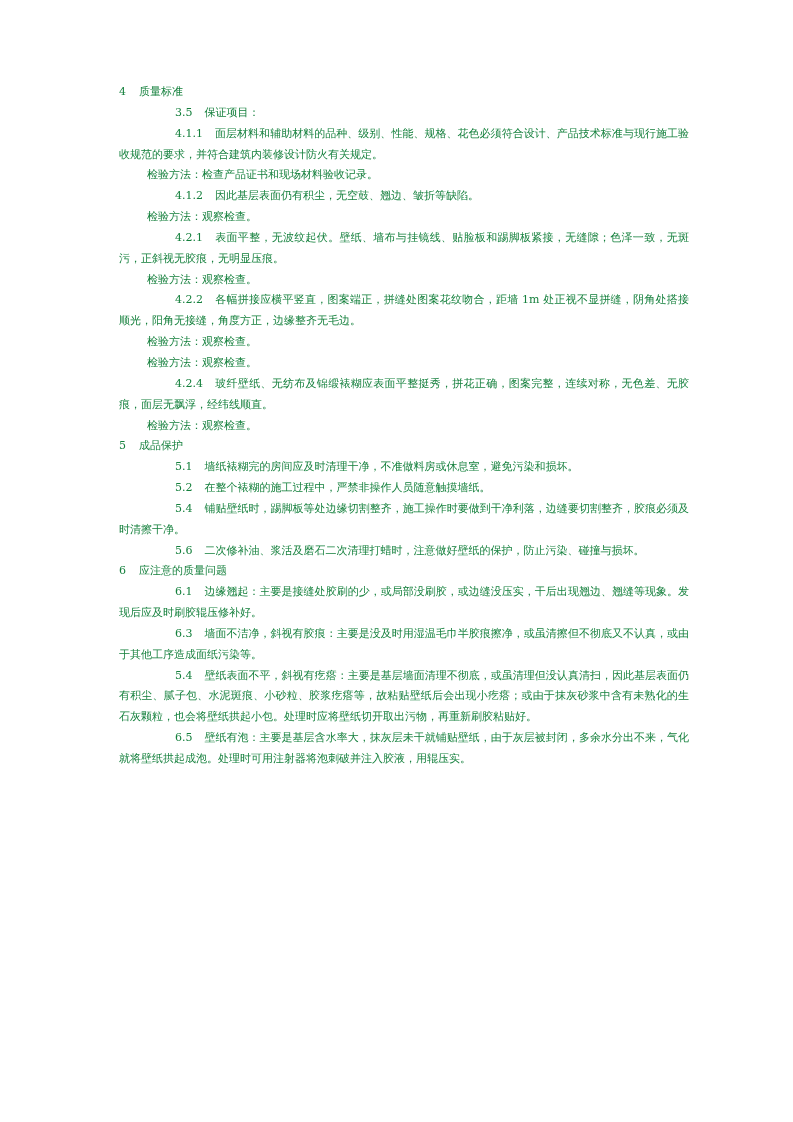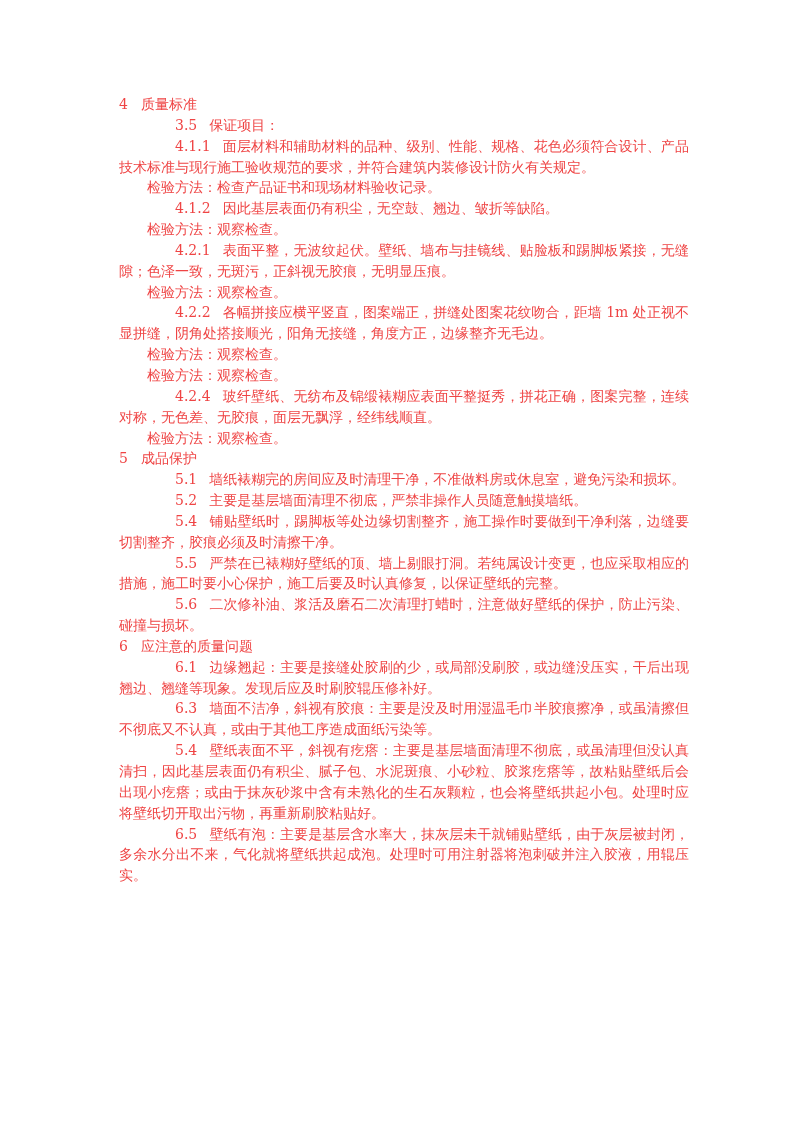--- a/index.html
+++ b/index.html
@@ -1,25 +1,25 @@
 <!DOCTYPE html>
 <html><head>
 <meta charset="utf-8">
 <style>
   html, body { margin: 0; padding: 0; background: #ffffff; }
   body { width: 793px; height: 1122px; position: relative; overflow: hidden; }
   .page {
     position: absolute;
     left: 119px;
-    top: 94px;
+    top: 82px;
     width: 570px;
     font-family: "DejaVu Serif", "Liberation Serif", serif;
-    font-size: 14px;
+    font-size: 11px;
     line-height: 20.85px;
-    color: #ef4444;
+    color: #15803d;
     text-align: justify;
   }
   .p { margin: 0; }
   .h1 { text-indent: 0; }
   .ind { text-indent: 28px; }
   .num { display: inline-block; margin-right: 12px; }
   .h1 .num { margin-right: 13px; }
 </style>
 </head>
 <body>
@@ -33,22 +33,21 @@
   <p class="p ind"><span>检验方法：观察检查。</span></p>
   <p class="p ind"><span class="num">4.2.1</span><span>表面平整，无波纹起伏。壁纸、墙布与挂镜线、贴脸板和踢脚板紧接，无缝隙；色泽一致，无斑污，正斜视无胶痕，无明显压痕。</span></p>
   <p class="p ind"><span>检验方法：观察检查。</span></p>
   <p class="p ind"><span class="num">4.2.2</span><span>各幅拼接应横平竖直，图案端正，拼缝处图案花纹吻合，距墙 1m 处正视不显拼缝，阴角处搭接顺光，阳角无接缝，角度方正，边缘整齐无毛边。</span></p>
   <p class="p ind"><span>检验方法：观察检查。</span></p>
   <p class="p ind"><span>检验方法：观察检查。</span></p>
   <p class="p ind"><span class="num">4.2.4</span><span>玻纤壁纸、无纺布及锦缎裱糊应表面平整挺秀，拼花正确，图案完整，连续对称，无色差、无胶痕，面层无飘浮，经纬线顺直。</span></p>
   <p class="p ind"><span>检验方法：观察检查。</span></p>
   <p class="p h1"><span class="num">5</span><span>成品保护</span></p>
   <p class="p ind"><span class="num">5.1</span><span>墙纸裱糊完的房间应及时清理干净，不准做料房或休息室，避免污染和损坏。</span></p>
-  <p class="p ind"><span class="num">5.2</span><span>主要是基层墙面清理不彻底，严禁非操作人员随意触摸墙纸。</span></p>
+  <p class="p ind"><span class="num">5.2</span><span>在整个裱糊的施工过程中，严禁非操作人员随意触摸墙纸。</span></p>
   <p class="p ind"><span class="num">5.4</span><span>铺贴壁纸时，踢脚板等处边缘切割整齐，施工操作时要做到干净利落，边缝要切割整齐，胶痕必须及时清擦干净。</span></p>
-  <p class="p ind"><span class="num">5.5</span><span>严禁在已裱糊好壁纸的顶、墙上剔眼打洞。若纯属设计变更，也应采取相应的措施，施工时要小心保护，施工后要及时认真修复，以保证壁纸的完整。</span></p>
   <p class="p ind"><span class="num">5.6</span><span>二次修补油、浆活及磨石二次清理打蜡时，注意做好壁纸的保护，防止污染、碰撞与损坏。</span></p>
   <p class="p h1"><span class="num">6</span><span>应注意的质量问题</span></p>
   <p class="p ind"><span class="num">6.1</span><span>边缘翘起：主要是接缝处胶刷的少，或局部没刷胶，或边缝没压实，干后出现翘边、翘缝等现象。发现后应及时刷胶辊压修补好。</span></p>
   <p class="p ind"><span class="num">6.3</span><span>墙面不洁净，斜视有胶痕：主要是没及时用湿温毛巾半胶痕擦净，或虽清擦但不彻底又不认真，或由于其他工序造成面纸污染等。</span></p>
   <p class="p ind"><span class="num">5.4</span><span>壁纸表面不平，斜视有疙瘩：主要是基层墙面清理不彻底，或虽清理但没认真清扫，因此基层表面仍有积尘、腻子包、水泥斑痕、小砂粒、胶浆疙瘩等，故粘贴壁纸后会出现小疙瘩；或由于抹灰砂浆中含有未熟化的生石灰颗粒，也会将壁纸拱起小包。处理时应将壁纸切开取出污物，再重新刷胶粘贴好。</span></p>
   <p class="p ind"><span class="num">6.5</span><span>壁纸有泡：主要是基层含水率大，抹灰层未干就铺贴壁纸，由于灰层被封闭，多余水分出不来，气化就将壁纸拱起成泡。处理时可用注射器将泡刺破并注入胶液，用辊压实。</span></p>
 </div>
 
 </body></html>

